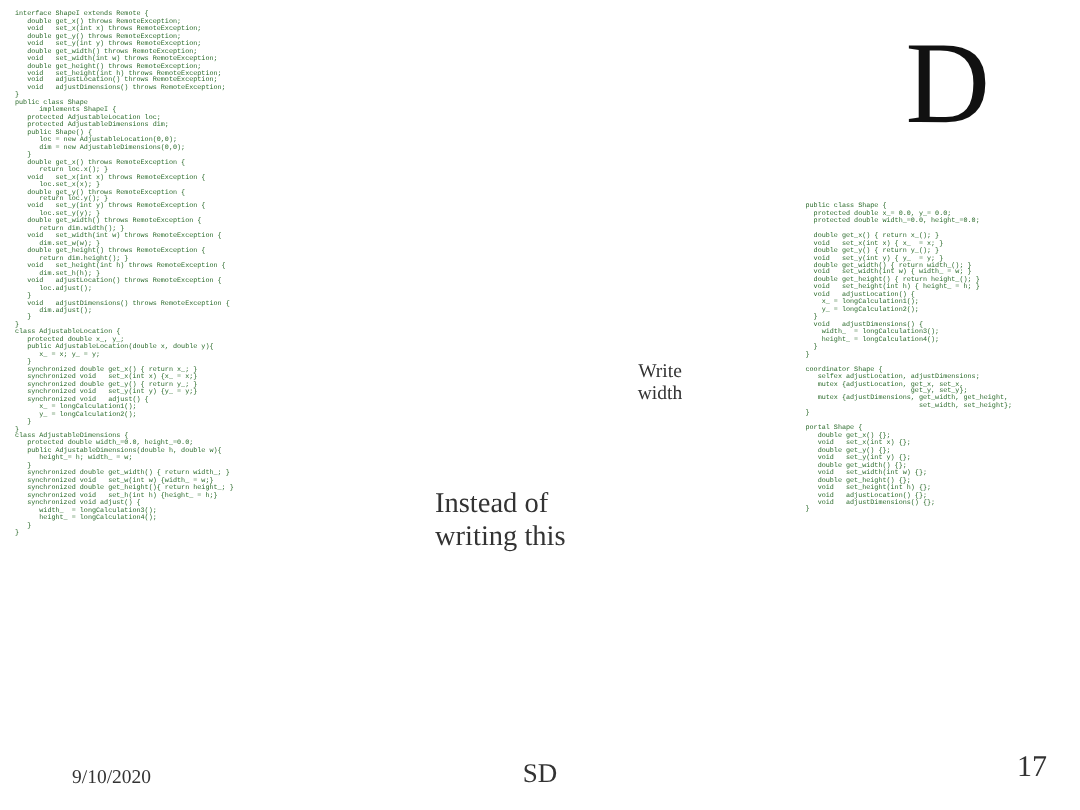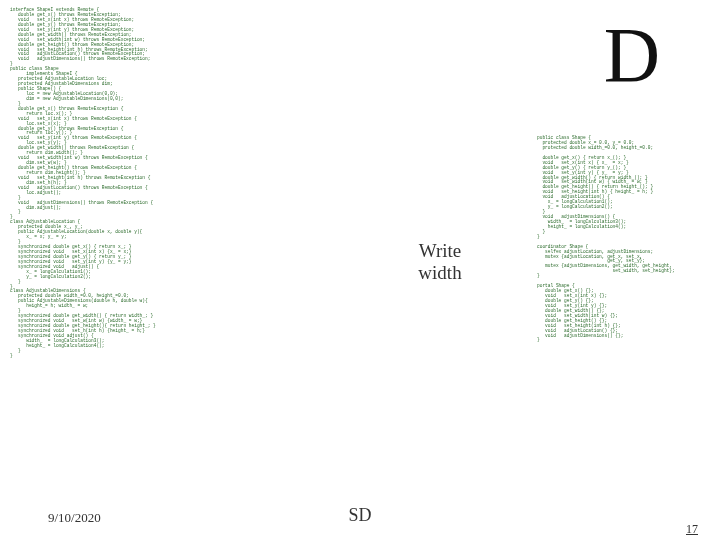--- a/index.html
+++ b/index.html
@@ -37,21 +37,21 @@
     top: 10px;
     font-size: 78px;
     font-family: "Times New Roman", serif;
     color: #111;
   }
   .write-this {
     position: absolute;
     left: 400px;
     top: 240px;
     width: 80px;
-    font-size: 19px;
+    font-size: 13px;
     text-align: center;
     line-height: 1.15;
   }
   .instead {
     position: absolute;
     left: 290px;
     top: 325px;
     font-size: 19px;
     text-align: left;
     line-height: 1.15;
@@ -65,23 +65,22 @@
   .footer-center {
     position: absolute;
     left: 50%;
     transform: translateX(-50%);
     bottom: 14px;
     font-size: 18px;
   }
   .page-num {
     position: absolute;
     right: 22px;
-    bottom: 3px;
-    font-size: 12px;
-    text-decoration: underline;
+    bottom: 17px;
+    font-size: 20px;
   }
 </style>
 </head>
 <body>
 
 <div class="big-d">D</div>
 
 <div class="code code-left">interface ShapeI extends Remote {
    double get_x() throws RemoteException;
    void   set_x(int x) throws RemoteException;
@@ -195,18 +194,19 @@
    void   adjustLocation() {};
    void   adjustDimensions() {};
 }</div>
 
 <div class="write-this">
   <span>Write</span><br>
   <span>width</span>
 </div>
 
 <div class="instead">
-  <br>
+  <span>Instead of</span><br>
+  <span>writing this</span>
 </div>
 
 <div class="date">9/10/2020</div>
 <div class="footer-center">SD</div>
 <div class="page-num">17</div>
 
 </body></html>

